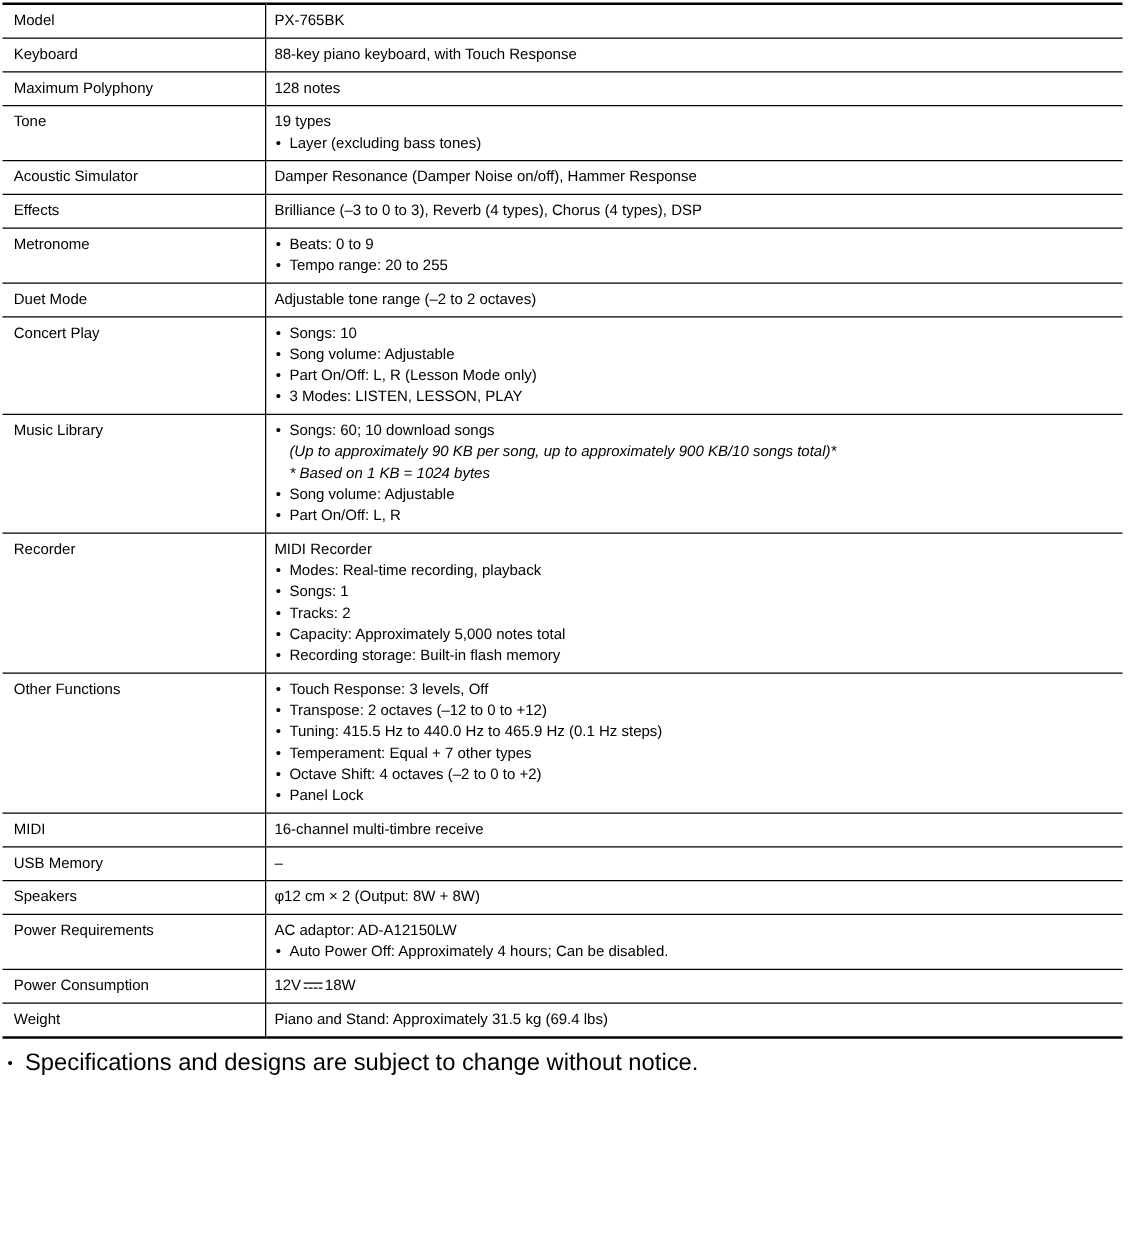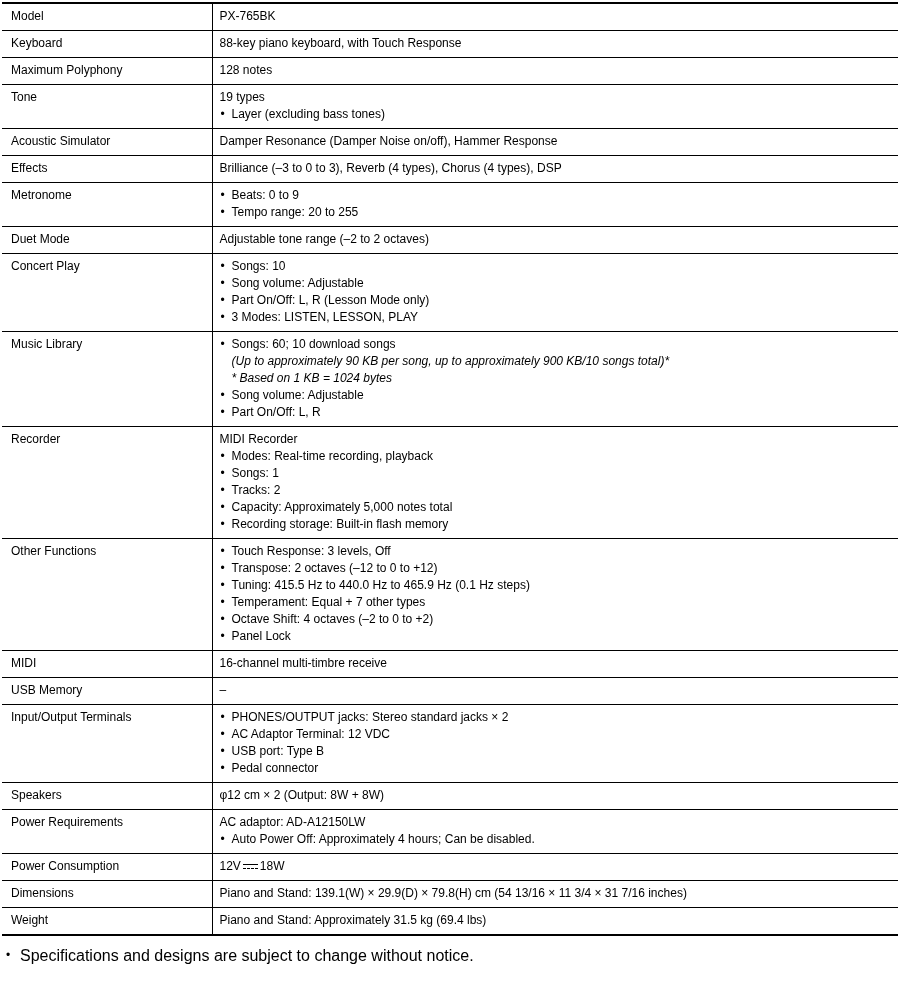--- a/index.html
+++ b/index.html
@@ -79,21 +79,21 @@
     display: block;
     padding-left: 12px;
     white-space: nowrap;
     font-style: italic;
   }
   .footnote {
     position: relative;
     margin-left: 4px;
     margin-top: 11px;
     padding-left: 16px;
-    font-size: 16px;
+    font-size: 19px;
     line-height: 17px;
     white-space: nowrap;
   }
   .footnote::before {
     content: "\2022";
     position: absolute;
     left: 2px;
     top: -0.5px;
     font-size: 12px;
   }
@@ -223,51 +223,36 @@
             <span class="line">16-channel multi-timbre receive</span>
           </td>
         </tr>
         <tr class="spec-row">
           <td class="label">USB Memory</td>
           <td class="value">
             <span class="line">–</span>
           </td>
         </tr>
         <tr class="spec-row">
-          <td class="label">Input/Output Terminals</td>
-          <td class="value">
-            <span class="bullet">PHONES/OUTPUT jacks: Stereo standard jacks × 2</span>
-            <span class="bullet">AC Adaptor Terminal: 12 VDC</span>
-            <span class="bullet">USB port: Type B</span>
-            <span class="bullet">Pedal connector</span>
-          </td>
-        </tr>
-        <tr class="spec-row">
           <td class="label">Speakers</td>
           <td class="value">
             <span class="line">φ12 cm × 2 (Output: 8W + 8W)</span>
           </td>
         </tr>
         <tr class="spec-row">
           <td class="label">Power Requirements</td>
           <td class="value">
             <span class="line">AC adaptor: AD-A12150LW</span>
             <span class="bullet">Auto Power Off: Approximately 4 hours; Can be disabled.</span>
           </td>
         </tr>
         <tr class="spec-row">
           <td class="label">Power Consumption</td>
           <td class="value">
             <span class="line"><span>12V</span><span class="dcsym"></span><span>18W</span></span>
-          </td>
-        </tr>
-        <tr class="spec-row">
-          <td class="label">Dimensions</td>
-          <td class="value">
-            <span class="line">Piano and Stand: 139.1(W) × 29.9(D) × 79.8(H) cm (54 13/16 × 11 3/4 × 31 7/16 inches)</span>
           </td>
         </tr>
         <tr class="spec-row">
           <td class="label">Weight</td>
           <td class="value">
             <span class="line">Piano and Stand: Approximately 31.5 kg (69.4 lbs)</span>
           </td>
         </tr>
       </tbody>
   </table>

